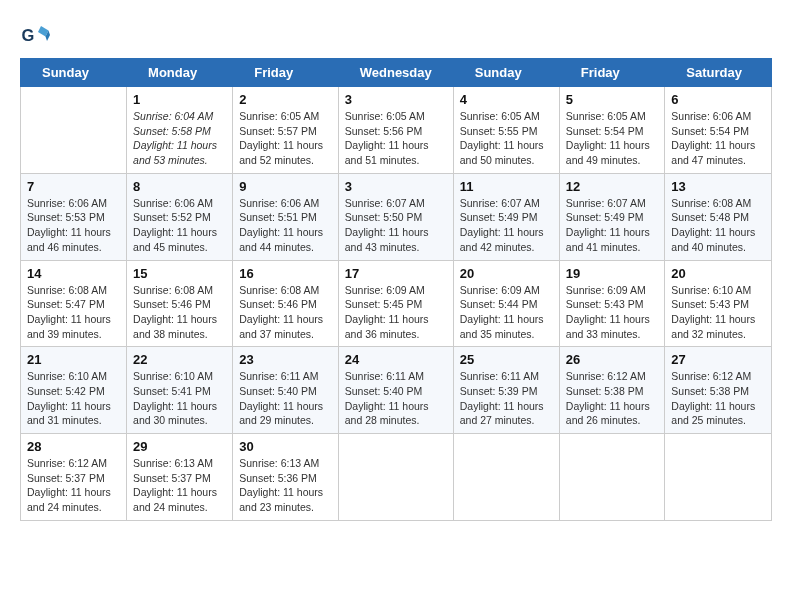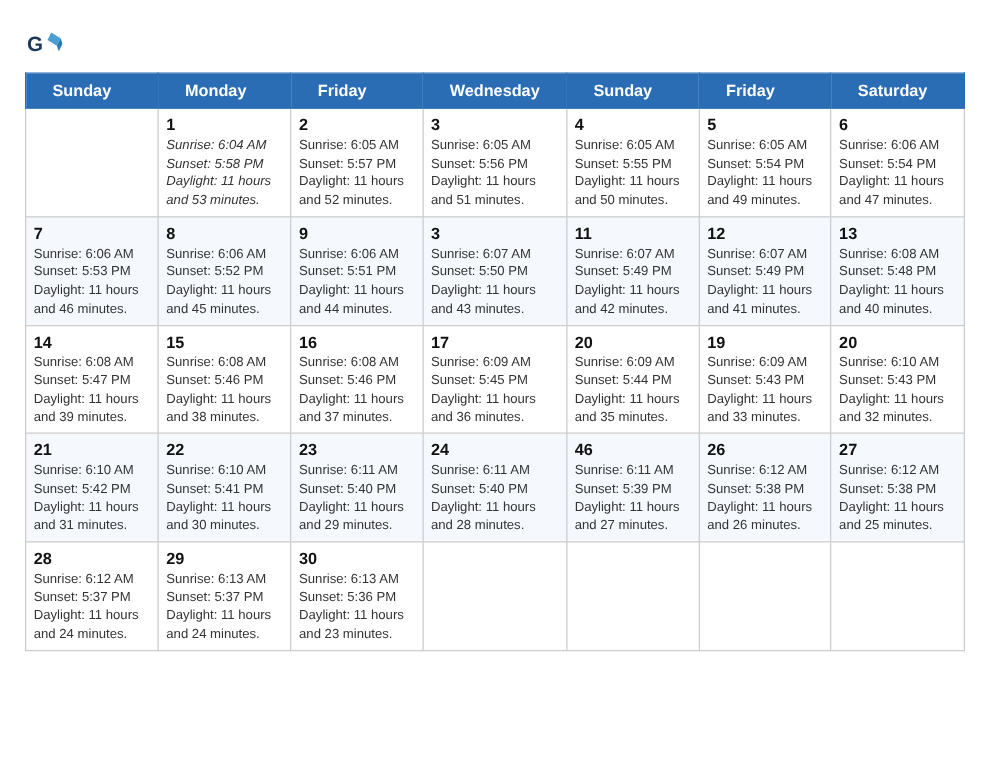--- a/index.html
+++ b/index.html
@@ -289,21 +289,21 @@
 and 29 minutes.</div>
         </td>
         <td>
           <span class="day-num">24</span>
           <div class="day-info" style="white-space: pre-line;">Sunrise: 6:11 AM
 Sunset: 5:40 PM
 Daylight: 11 hours
 and 28 minutes.</div>
         </td>
         <td>
-          <span class="day-num">46</span>
+          <span class="day-num">25</span>
           <div class="day-info" style="white-space: pre-line;">Sunrise: 6:11 AM
 Sunset: 5:39 PM
 Daylight: 11 hours
 and 27 minutes.</div>
         </td>
         <td>
           <span class="day-num">26</span>
           <div class="day-info" style="white-space: pre-line;">Sunrise: 6:12 AM
 Sunset: 5:38 PM
 Daylight: 11 hours

